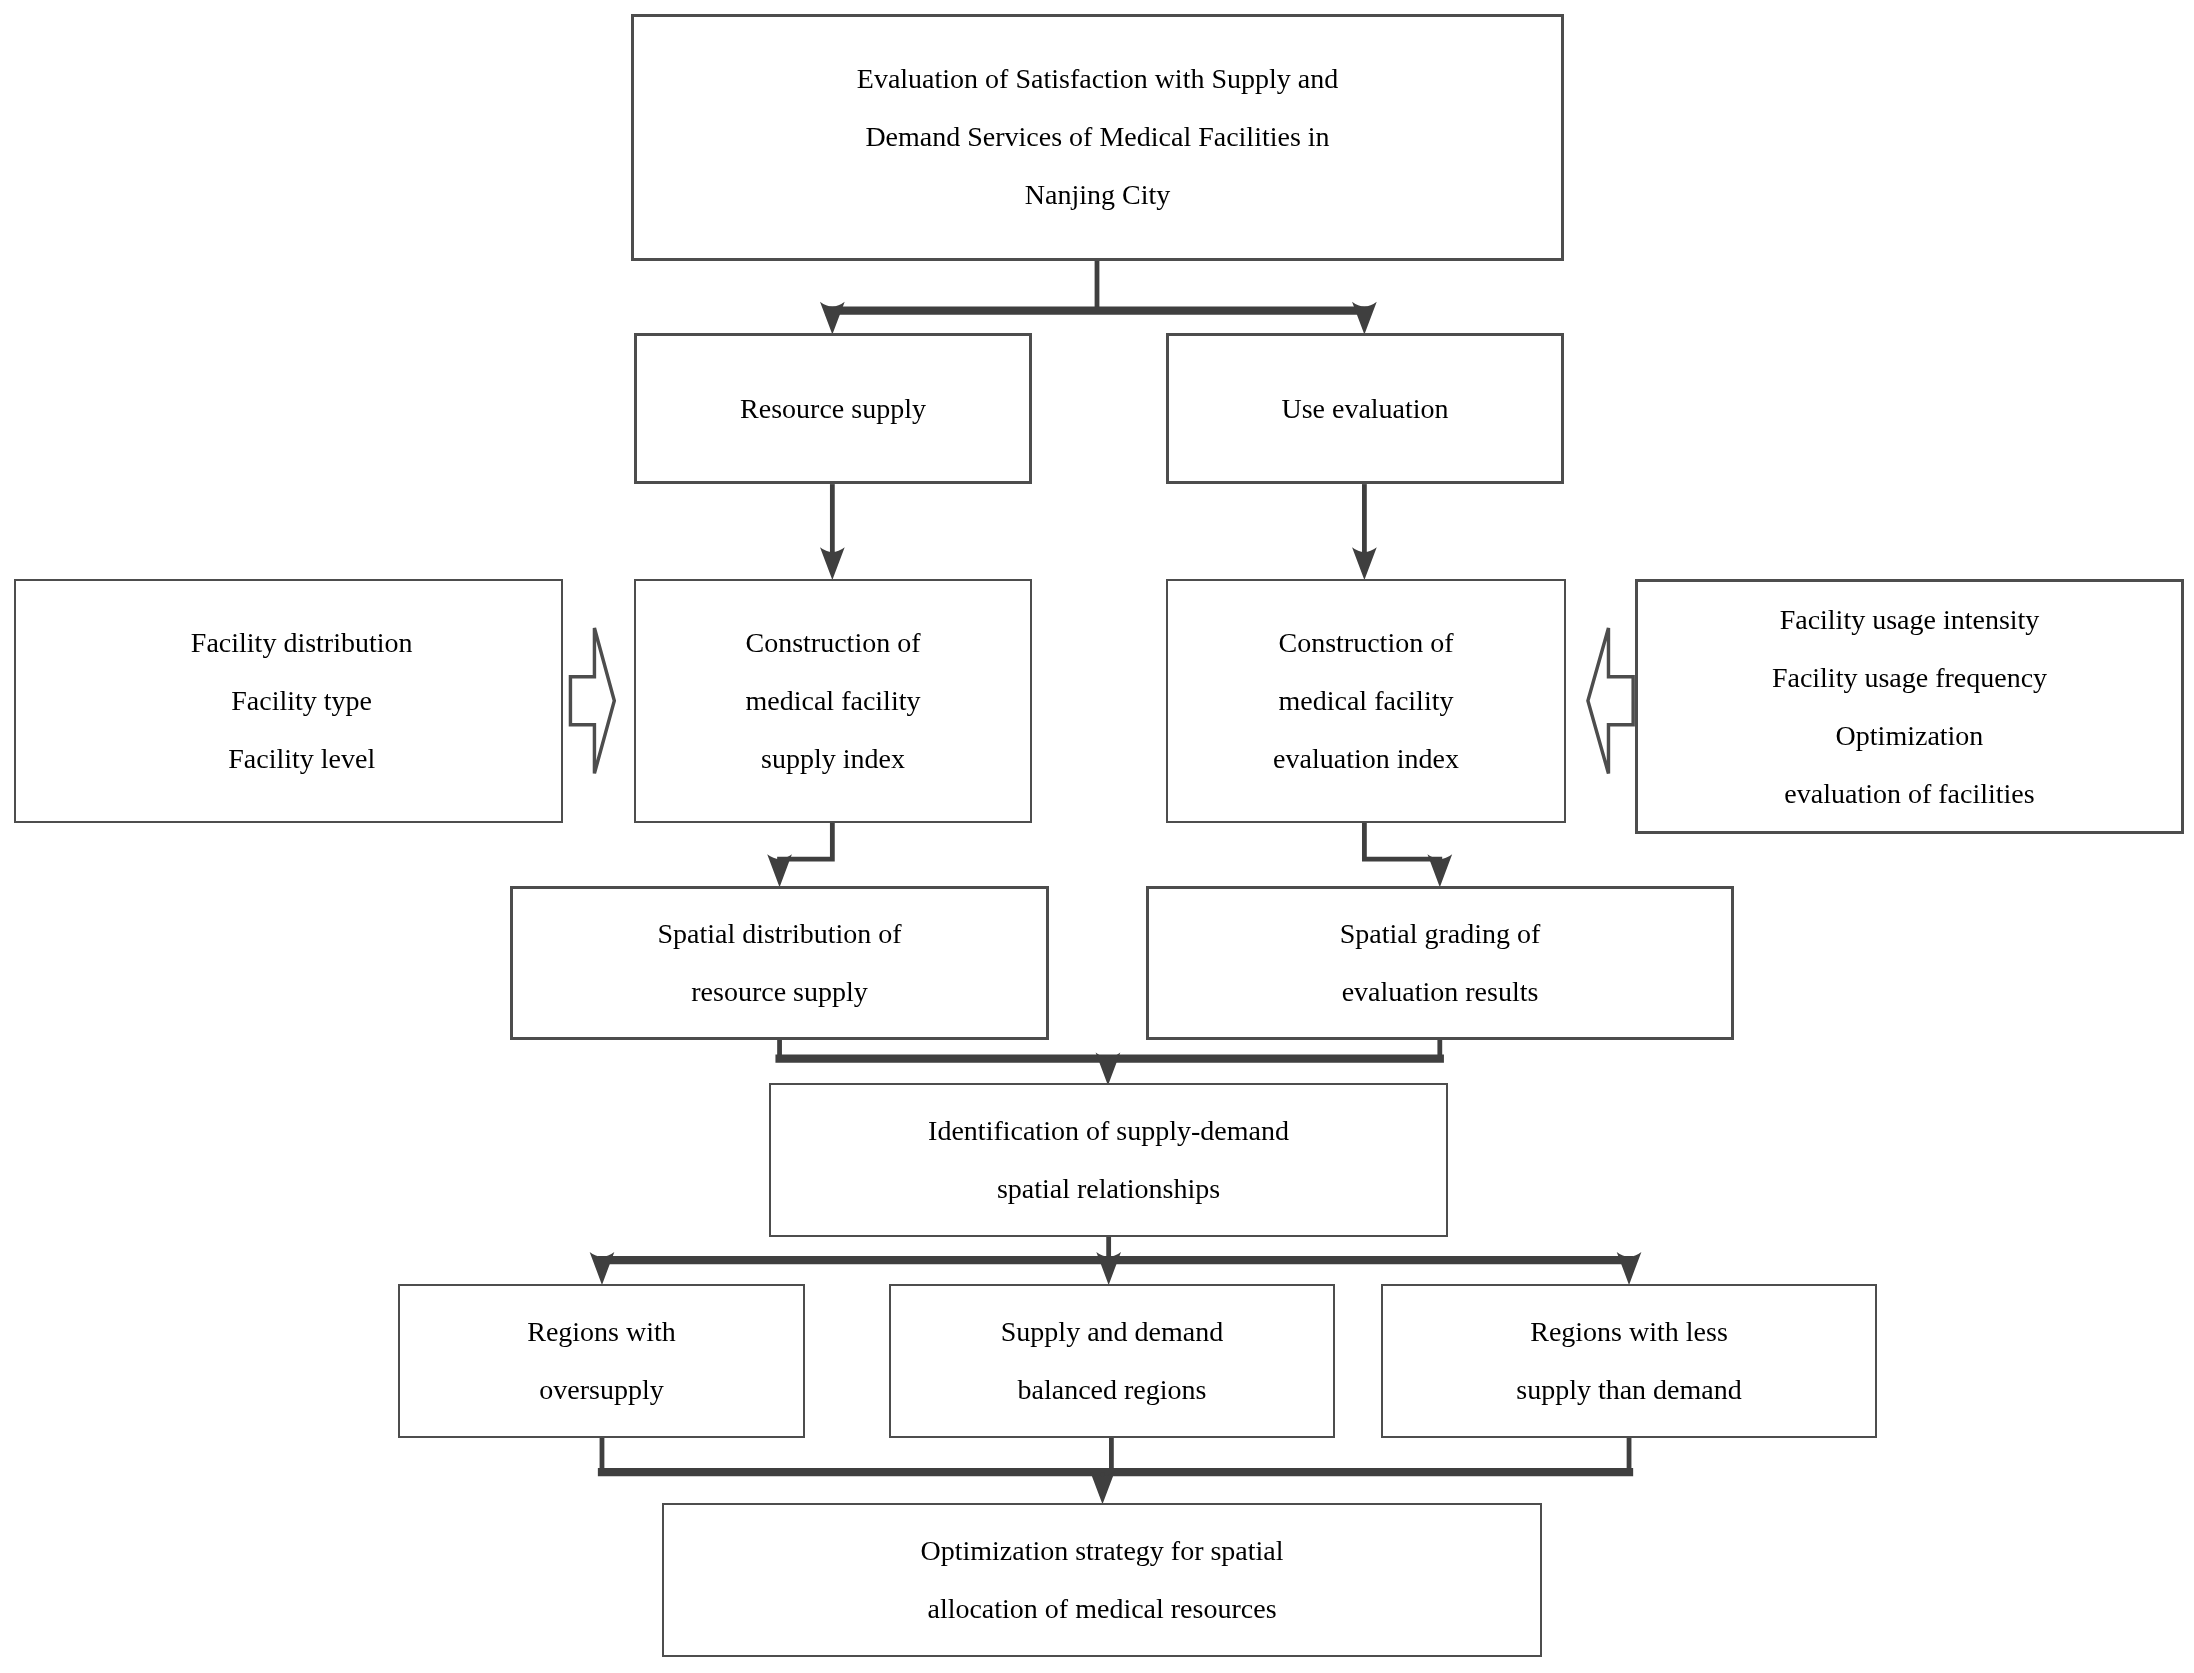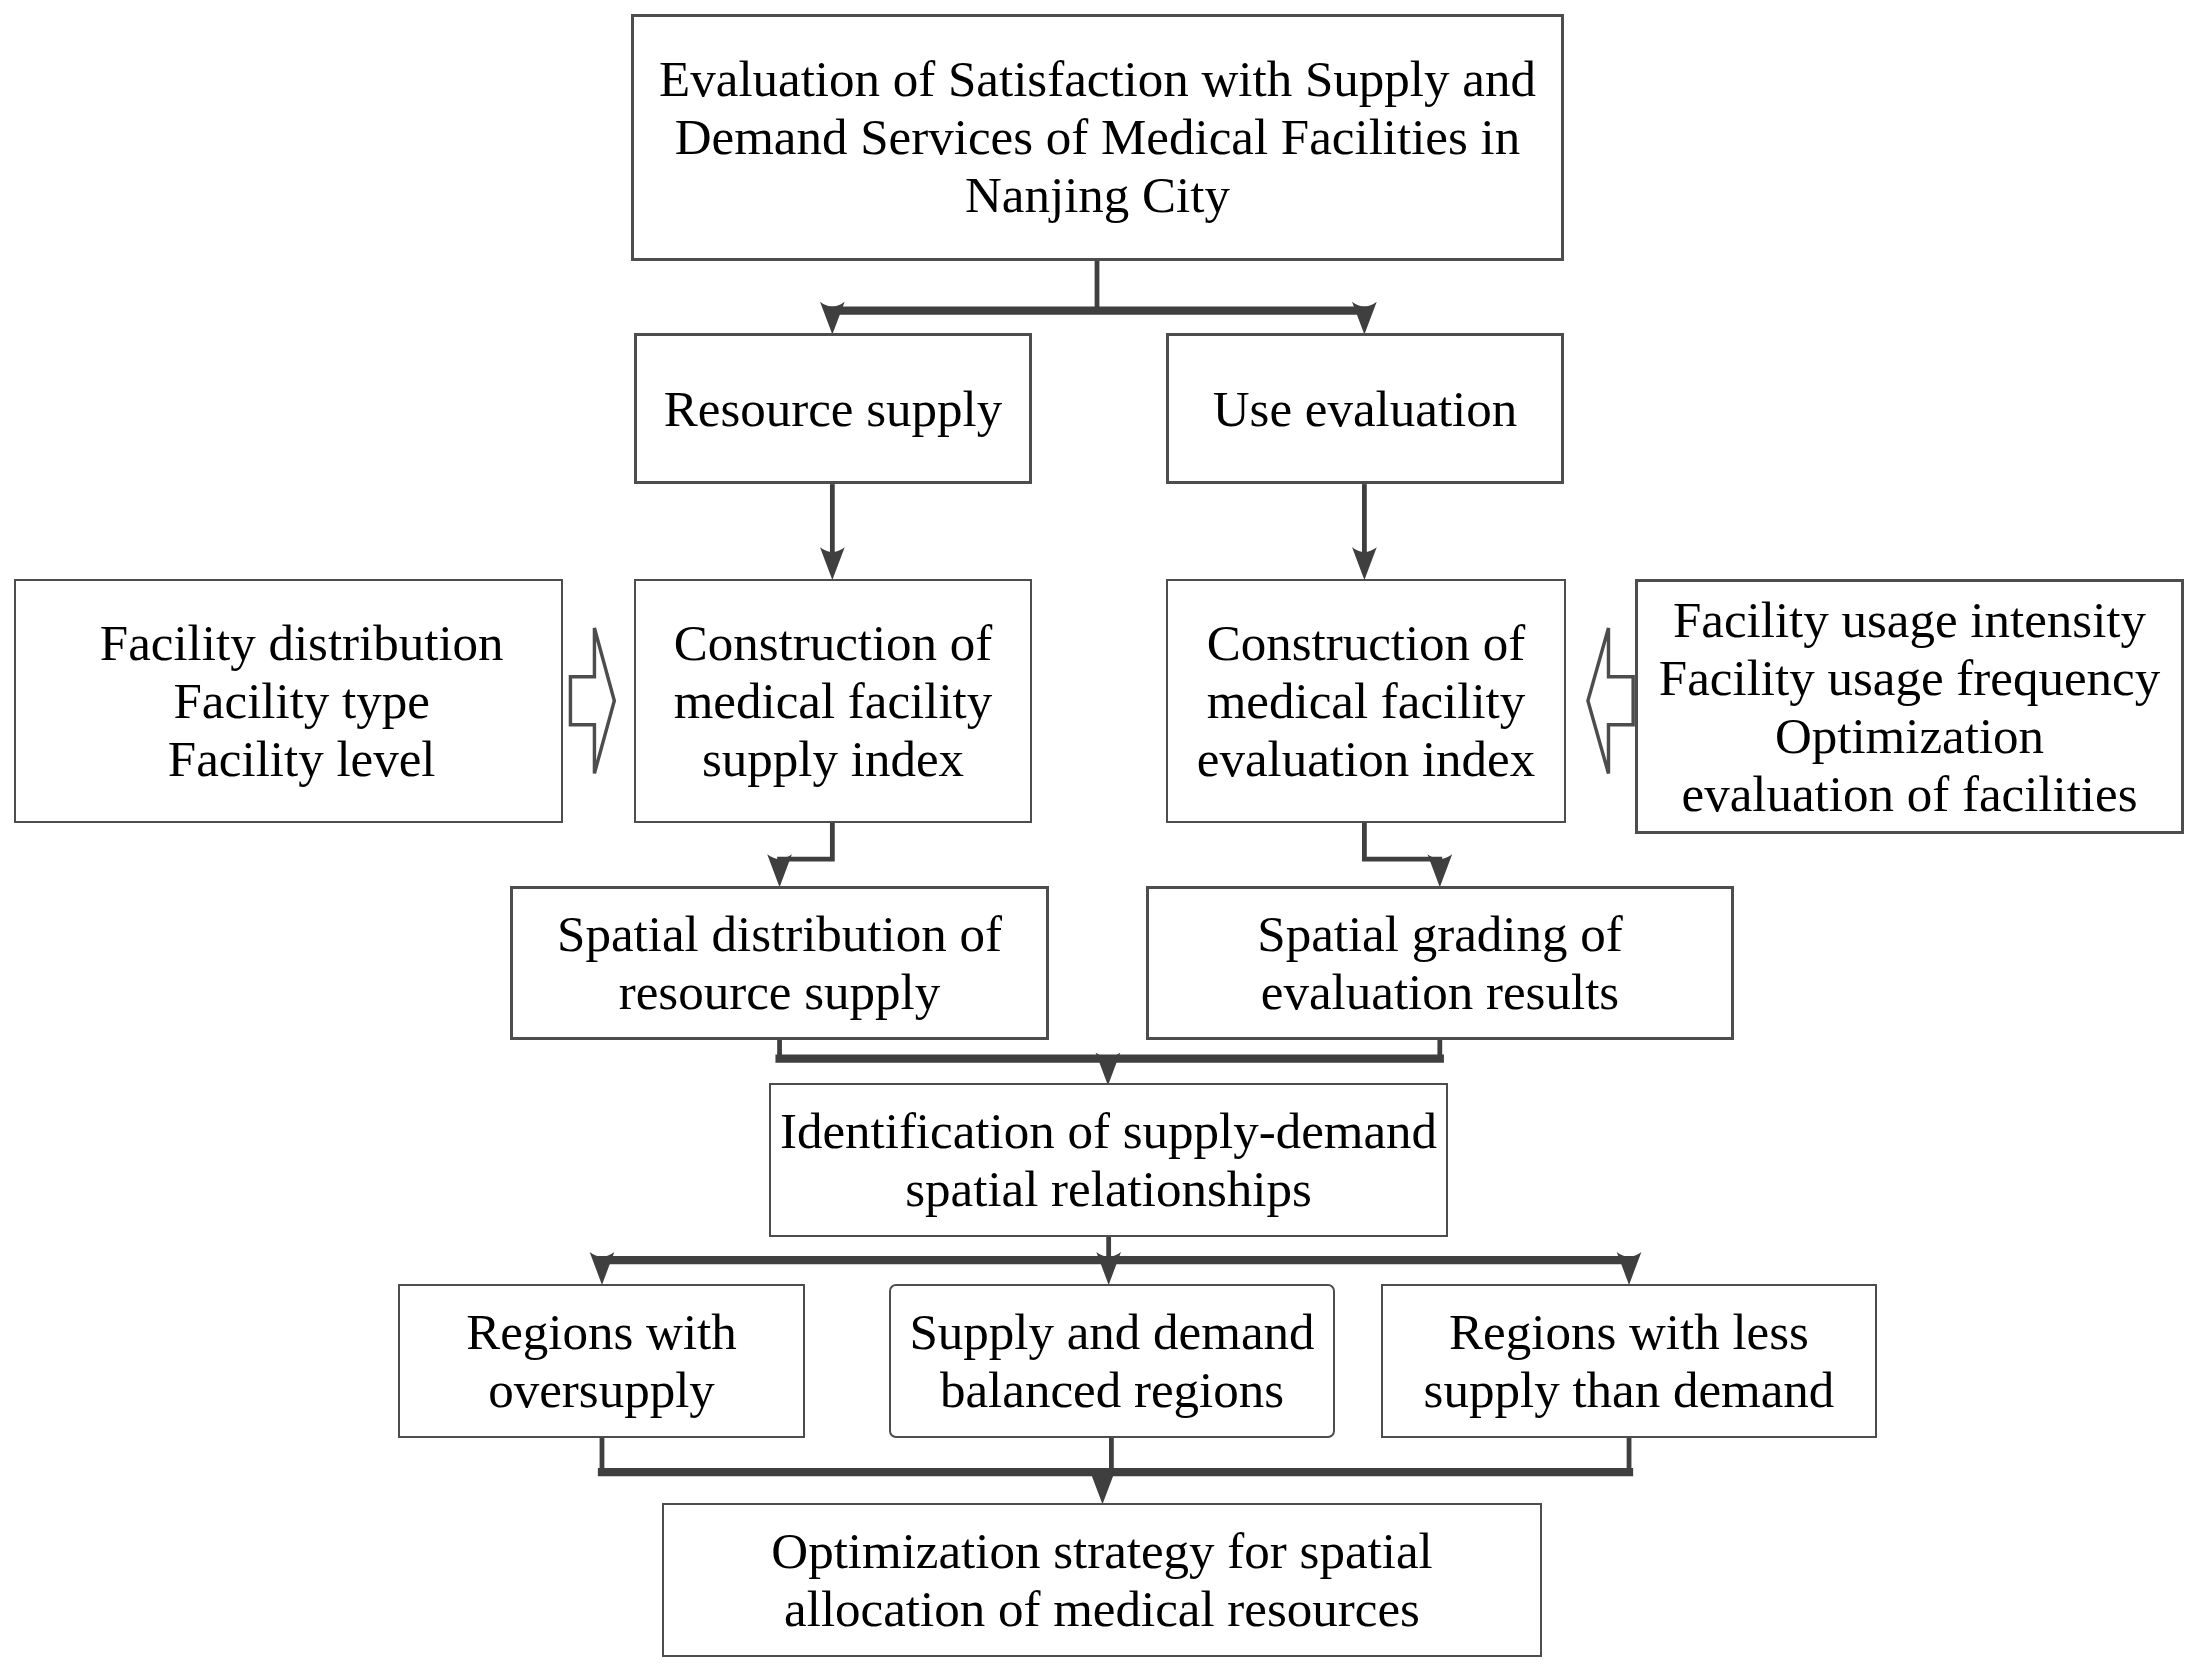--- a/index.html
+++ b/index.html
@@ -20,21 +20,21 @@
   .box {
     position: absolute;
     box-sizing: border-box;
     background: #ffffff;
     border: 2.7px solid #4d4d4d;
     display: flex;
     flex-direction: column;
     justify-content: center;
     align-items: center;
     text-align: center;
-    font-size: 51px;
+    font-size: 28px;
     line-height: 58px;
     z-index: 2;
   }
   .box.b5 { border-width: 3.4px; }
   .box .line { white-space: nowrap; }
 </style>
 </head>
 <body>
 
 <div id="canvas">
@@ -135,21 +135,21 @@
   <div class="box" style="left:769px; top:1083px; width:679px; height:154px;">
       <div class="line">Identification of supply-demand</div>
       <div class="line">spatial relationships</div>
     </div>
 
   <div class="box" style="left:398px; top:1284px; width:407px; height:154px;">
       <div class="line">Regions with</div>
       <div class="line">oversupply</div>
     </div>
 
-  <div class="box" style="left:889px; top:1284px; width:446px; height:154px;border-radius:7px;">
+  <div class="box" style="left:889px; top:1284px; width:446px; height:154px;">
       <div class="line">Supply and demand</div>
       <div class="line">balanced regions</div>
     </div>
 
   <div class="box" style="left:1381px; top:1284px; width:496px; height:154px;">
       <div class="line">Regions with less</div>
       <div class="line">supply than demand</div>
     </div>
 
   <div class="box" style="left:662px; top:1503px; width:880px; height:154px;">

